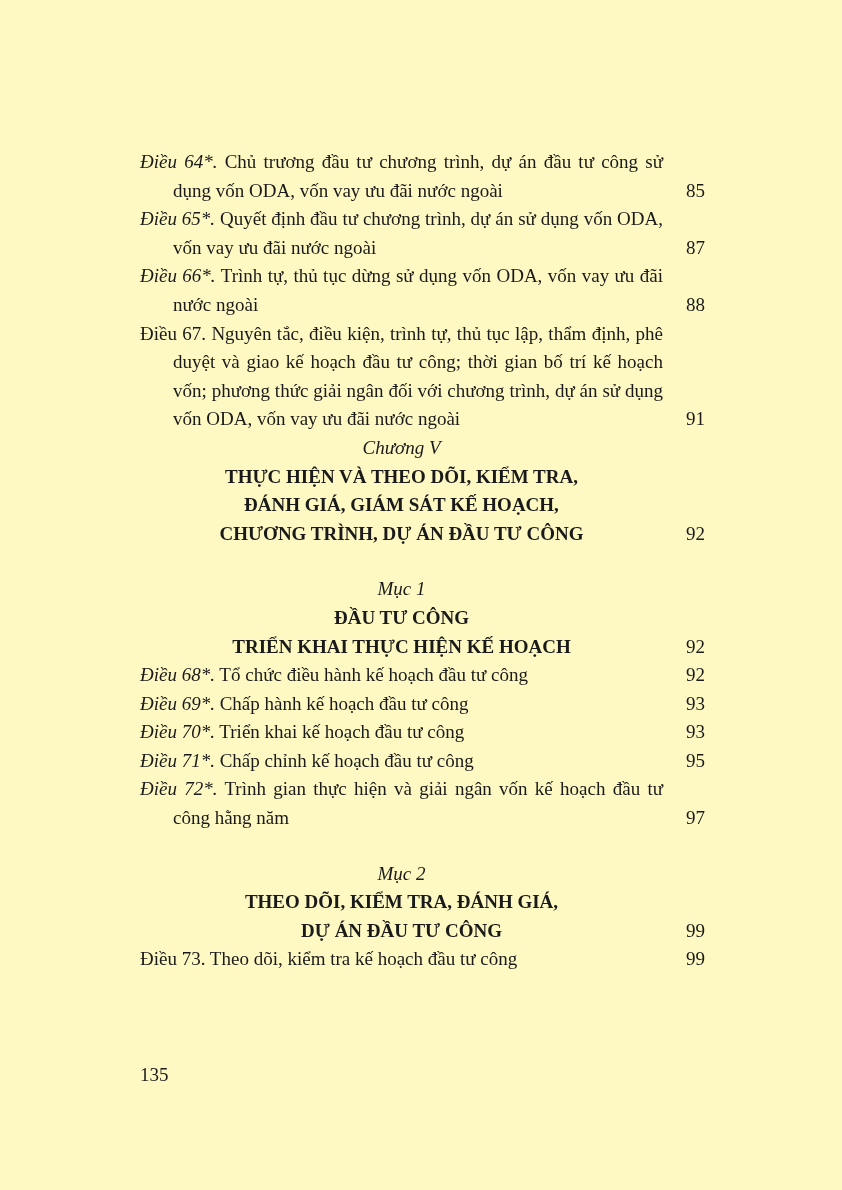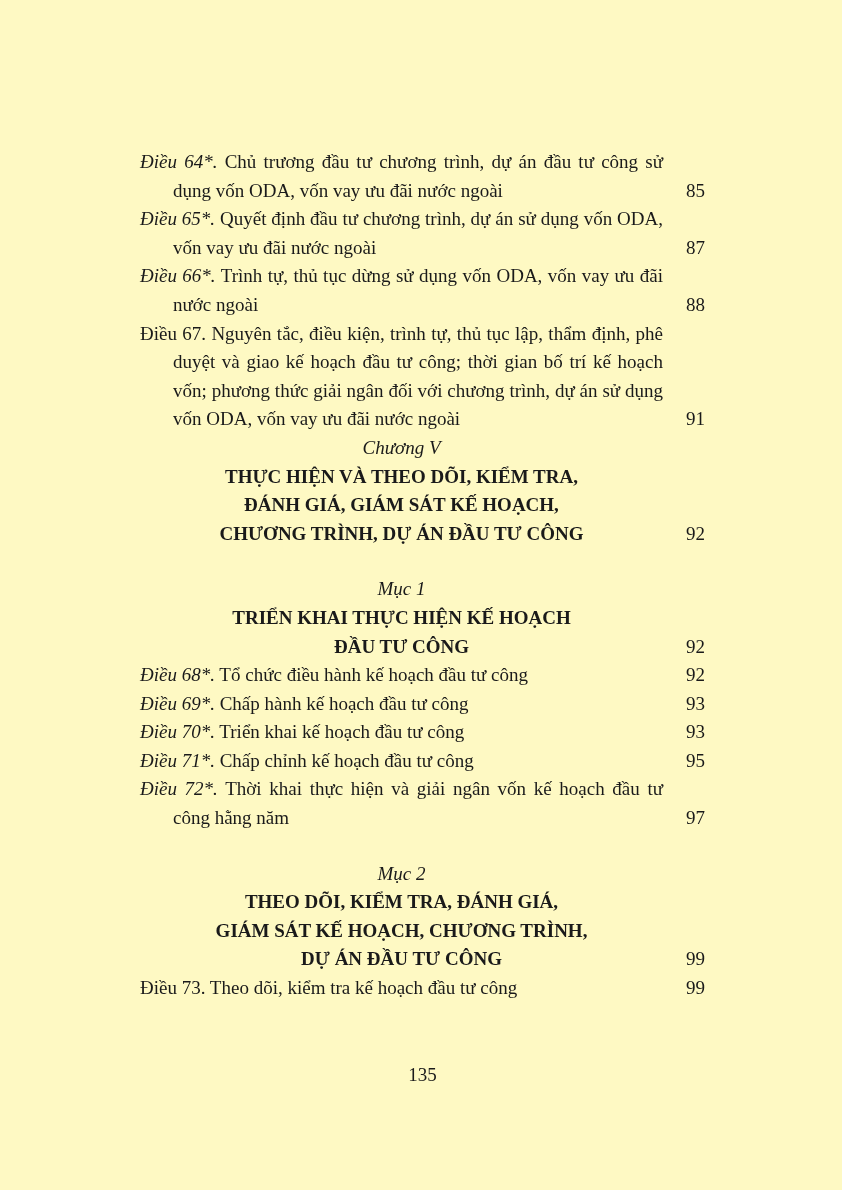--- a/index.html
+++ b/index.html
@@ -50,21 +50,21 @@
   .ht {
     text-align: center;
     font-weight: bold;
   }
   .gap-top { margin-top: 27px; }
   .footer-pagenum {
     position: absolute;
     top: 1061px;
     left: 140px;
     width: 565px;
-    text-align: center;
+    text-align: left;
     font-size: 19px;
     line-height: 28.6px;
   }
 </style>
 </head>
 <body>
 
 <div class="page">
 
   <div class="toc">
@@ -82,40 +82,39 @@
     <div class="entry ht">
       <div>THỰC HIỆN VÀ THEO DÕI, KIỂM TRA,</div>
       <div>ĐÁNH GIÁ, GIÁM SÁT KẾ HOẠCH,</div>
       <div>CHƯƠNG TRÌNH, DỰ ÁN ĐẦU TƯ CÔNG</div>
       <span class="pagenum">92</span>
     </div>
 
     <div class="entry clabel gap-top"><span>Mục 1</span></div>
 
     <div class="entry ht">
+      <div>ĐẦU TƯ CÔNG</div>
       <div>TRIỂN KHAI THỰC HIỆN KẾ HOẠCH</div>
-      <div>ĐẦU TƯ CÔNG</div>
       <span class="pagenum">92</span>
     </div>
 
     <div class="entry article"><span class="lbl it">Điều 68*.</span> <span>Tổ chức điều hành kế hoạch đầu tư công</span><span class="pagenum">92</span></div>
 
     <div class="entry article"><span class="lbl it">Điều 69*.</span> <span>Chấp hành kế hoạch đầu tư công</span><span class="pagenum">93</span></div>
 
     <div class="entry article"><span class="lbl it">Điều 70*.</span> <span>Triển khai kế hoạch đầu tư công</span><span class="pagenum">93</span></div>
 
     <div class="entry article"><span class="lbl it">Điều 71*.</span> <span>Chấp chỉnh kế hoạch đầu tư công</span><span class="pagenum">95</span></div>
 
-    <div class="entry article"><span class="lbl it">Điều 72*.</span> <span>Thời khai thực hiện và giải ngân vốn kế hoạch đầu tư công hằng năm</span><span class="pagenum">97</span></div>
+    <div class="entry article"><span class="lbl it">Điều 72*.</span> <span>Trình gian thực hiện và giải ngân vốn kế hoạch đầu tư công hằng năm</span><span class="pagenum">97</span></div>
 
     <div class="entry clabel gap-top"><span>Mục 2</span></div>
 
     <div class="entry ht">
       <div>THEO DÕI, KIỂM TRA, ĐÁNH GIÁ,</div>
-      <div>GIÁM SÁT KẾ HOẠCH, CHƯƠNG TRÌNH,</div>
       <div>DỰ ÁN ĐẦU TƯ CÔNG</div>
       <span class="pagenum">99</span>
     </div>
 
     <div class="entry article"><span class="lbl">Điều 73.</span> <span>Theo dõi, kiểm tra kế hoạch đầu tư công</span><span class="pagenum">99</span></div>
 
   </div>
 
   <div class="footer-pagenum">135</div>
 

